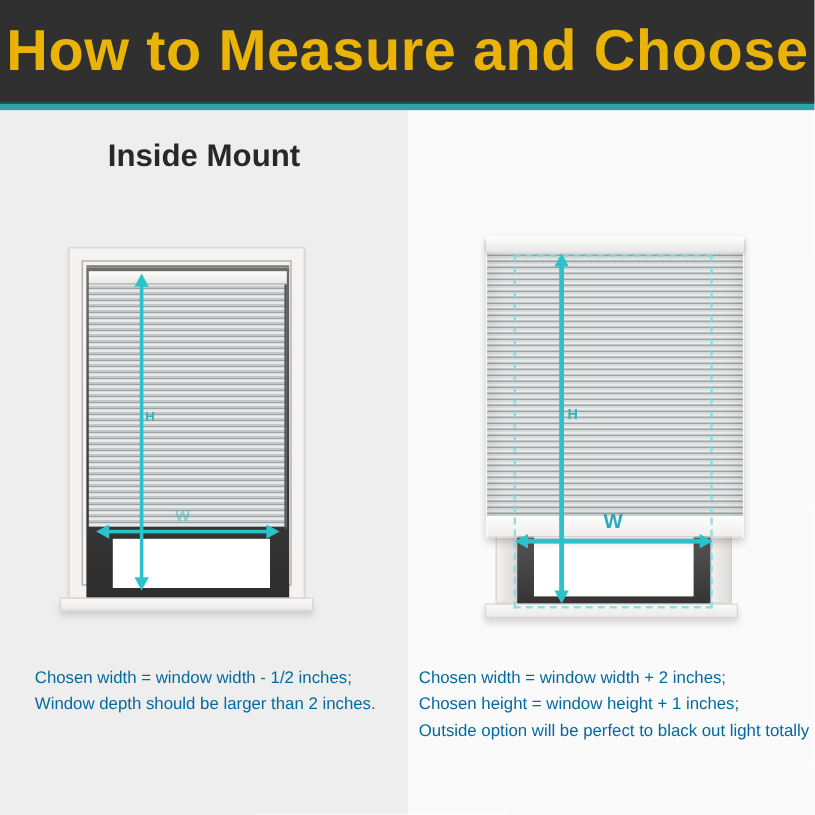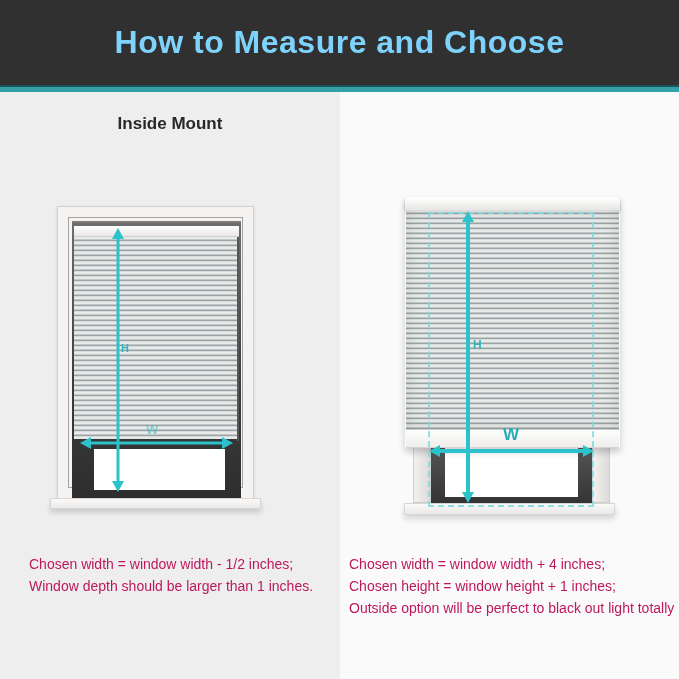--- a/index.html
+++ b/index.html
@@ -2,34 +2,34 @@
 <html><head>
 <meta charset="utf-8">
 <style>
   * { margin:0; padding:0; box-sizing:border-box; }
   html,body { background:#ffffff; }
   body { font-family:"Liberation Sans", sans-serif; }
   .canvas { position:relative; width:679px; height:679px; overflow:hidden; background:#fff; }
 
   
   .hdr { position:absolute; left:0; top:0; width:679px; height:85px; background:#303030; }
-  .hdr-title { width:100%; text-align:center; line-height:85px; color:#7dd3fc;
-               font-size:32px; font-weight:bold; letter-spacing:.5px; }
+  .hdr-title { width:100%; text-align:center; line-height:85px; color:#eab308;
+               font-size:48px; font-weight:bold; letter-spacing:.5px; }
   .teal-bar { position:absolute; left:0; top:85px; width:679px; height:7px;
               background:linear-gradient(to bottom,#1d545c 0 2px,#33a1a5 2px); }
 
   
   .panel { position:absolute; top:92px; height:587px; width:340px; }
   .panel.left  { left:0;   background:#efeeee; }
   .panel.right { left:340px; width:339px; background:#fafafa; }
   .p-heading { position:absolute; top:22px; left:0; width:100%; text-align:center;
-               font-size:17px; font-weight:bold; color:#282828; }
+               font-size:26px; font-weight:bold; color:#282828; }
 
   
-  .notes { position:absolute; font-size:14px; line-height:22px; color:#be185d; white-space:nowrap; }
+  .notes { position:absolute; font-size:14px; line-height:22px; color:#0369a1; white-space:nowrap; }
   .panel.left  .notes { left:29px; top:461px; }
   .panel.right .notes { left:9px;  top:461px; }
 
   
   .pleats {
     background:repeating-linear-gradient(to bottom,
       #e8eaea 0px, #e8eaea 1.6px,
       #c2c8c8 1.6px, #c2c8c8 2.6px,
       #9ba4a4 2.6px, #9ba4a4 3.6px,
       #d7dbdb 3.6px, #d7dbdb 5px);
@@ -130,21 +130,21 @@
     <div class="arrow-h thin" style="left:80px; top:343px; width:153px; height:15px;">
       <div class="head-l"></div>
       <div class="line"></div>
       <div class="head-r"></div>
     </div>
     <div class="m-label lbl-h-in">H</div>
     <div class="m-label lbl-w-in">W</div>
 
     <div class="notes">
       <div>Chosen width = window width - 1/2 inches;</div>
-      <div>Window depth should be larger than 1 inches.</div>
+      <div>Window depth should be larger than 2 inches.</div>
     </div>
   </div>
 
   <div class="panel right">
 
     <div class="out-jamb l"></div>
     <div class="out-jamb r"></div>
     <div class="out-opening">
       <div class="out-lit"></div>
     </div>
@@ -165,19 +165,19 @@
     </div>
     <div class="arrow-h bold" style="left:89px; top:351px; width:165px; height:16px;">
       <div class="head-l"></div>
       <div class="line"></div>
       <div class="head-r"></div>
     </div>
     <div class="m-label lbl-h-out">H</div>
     <div class="m-label lbl-w-out">W</div>
 
     <div class="notes">
-      <div>Chosen width = window width + 4 inches;</div>
+      <div>Chosen width = window width + 2 inches;</div>
       <div>Chosen height = window height + 1 inches;</div>
       <div>Outside option will be perfect to black out light totally</div>
     </div>
   </div>
 
 </div>
 
 </body></html>

